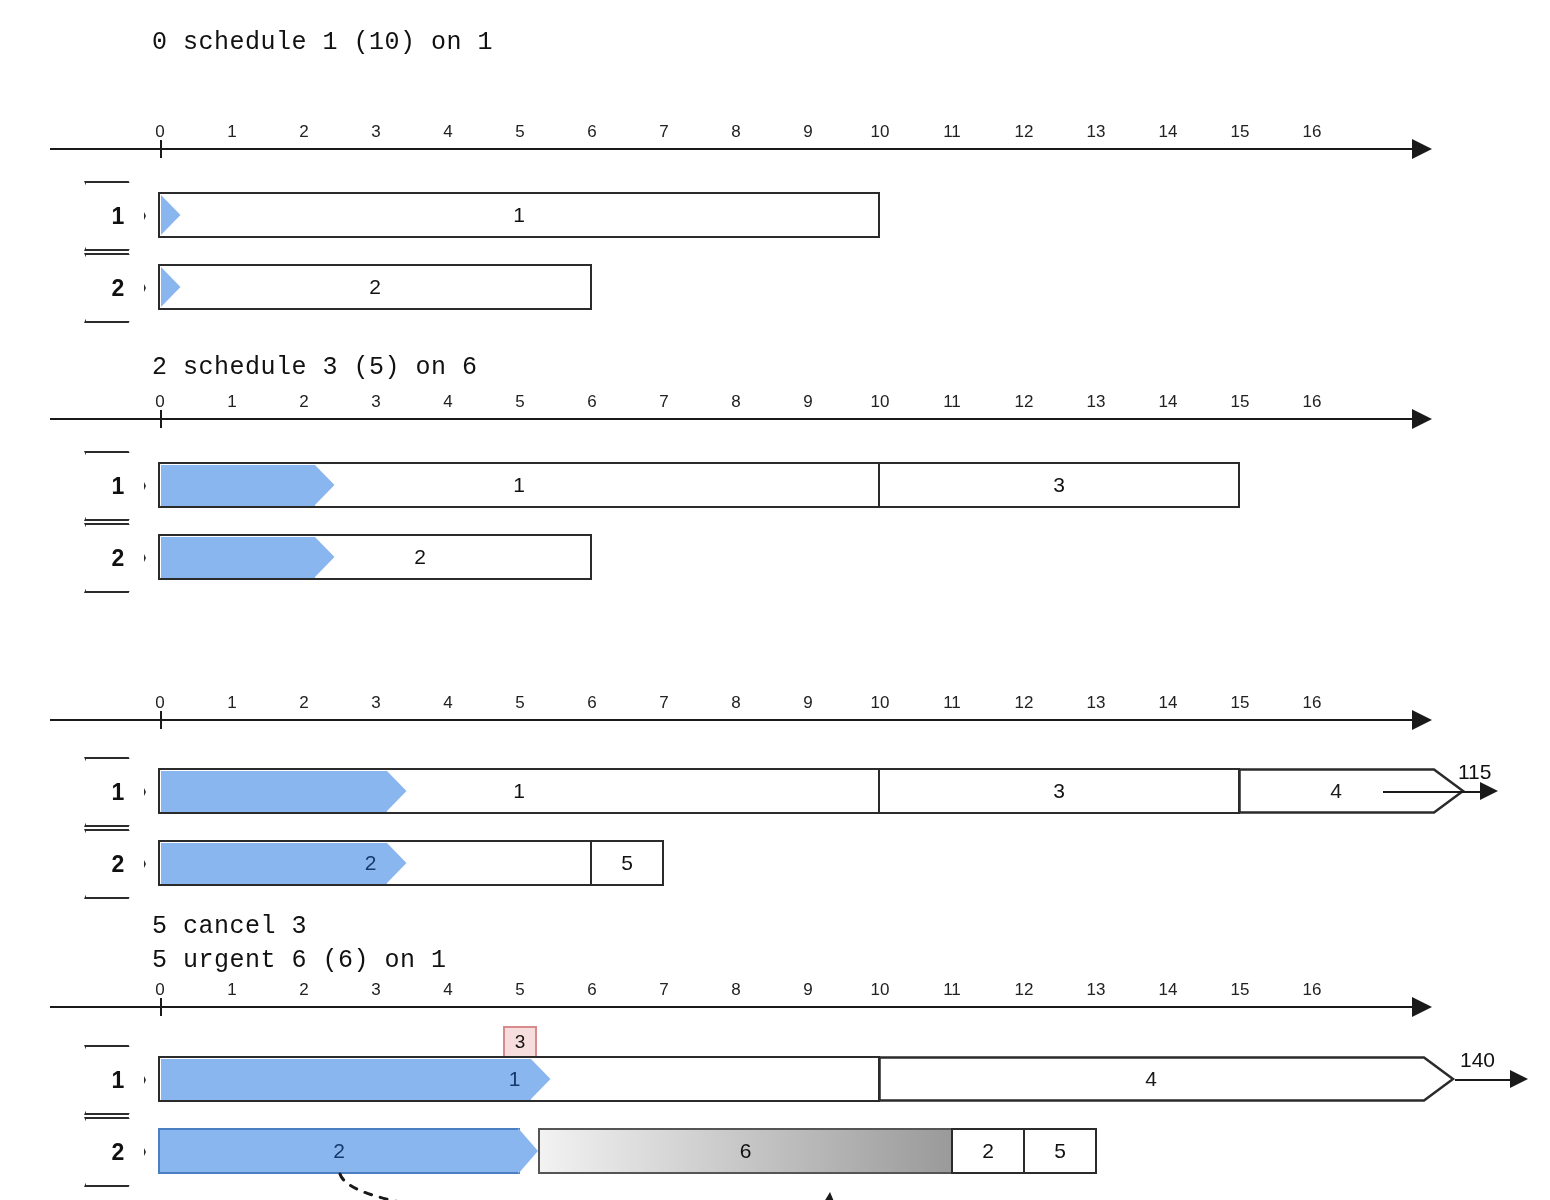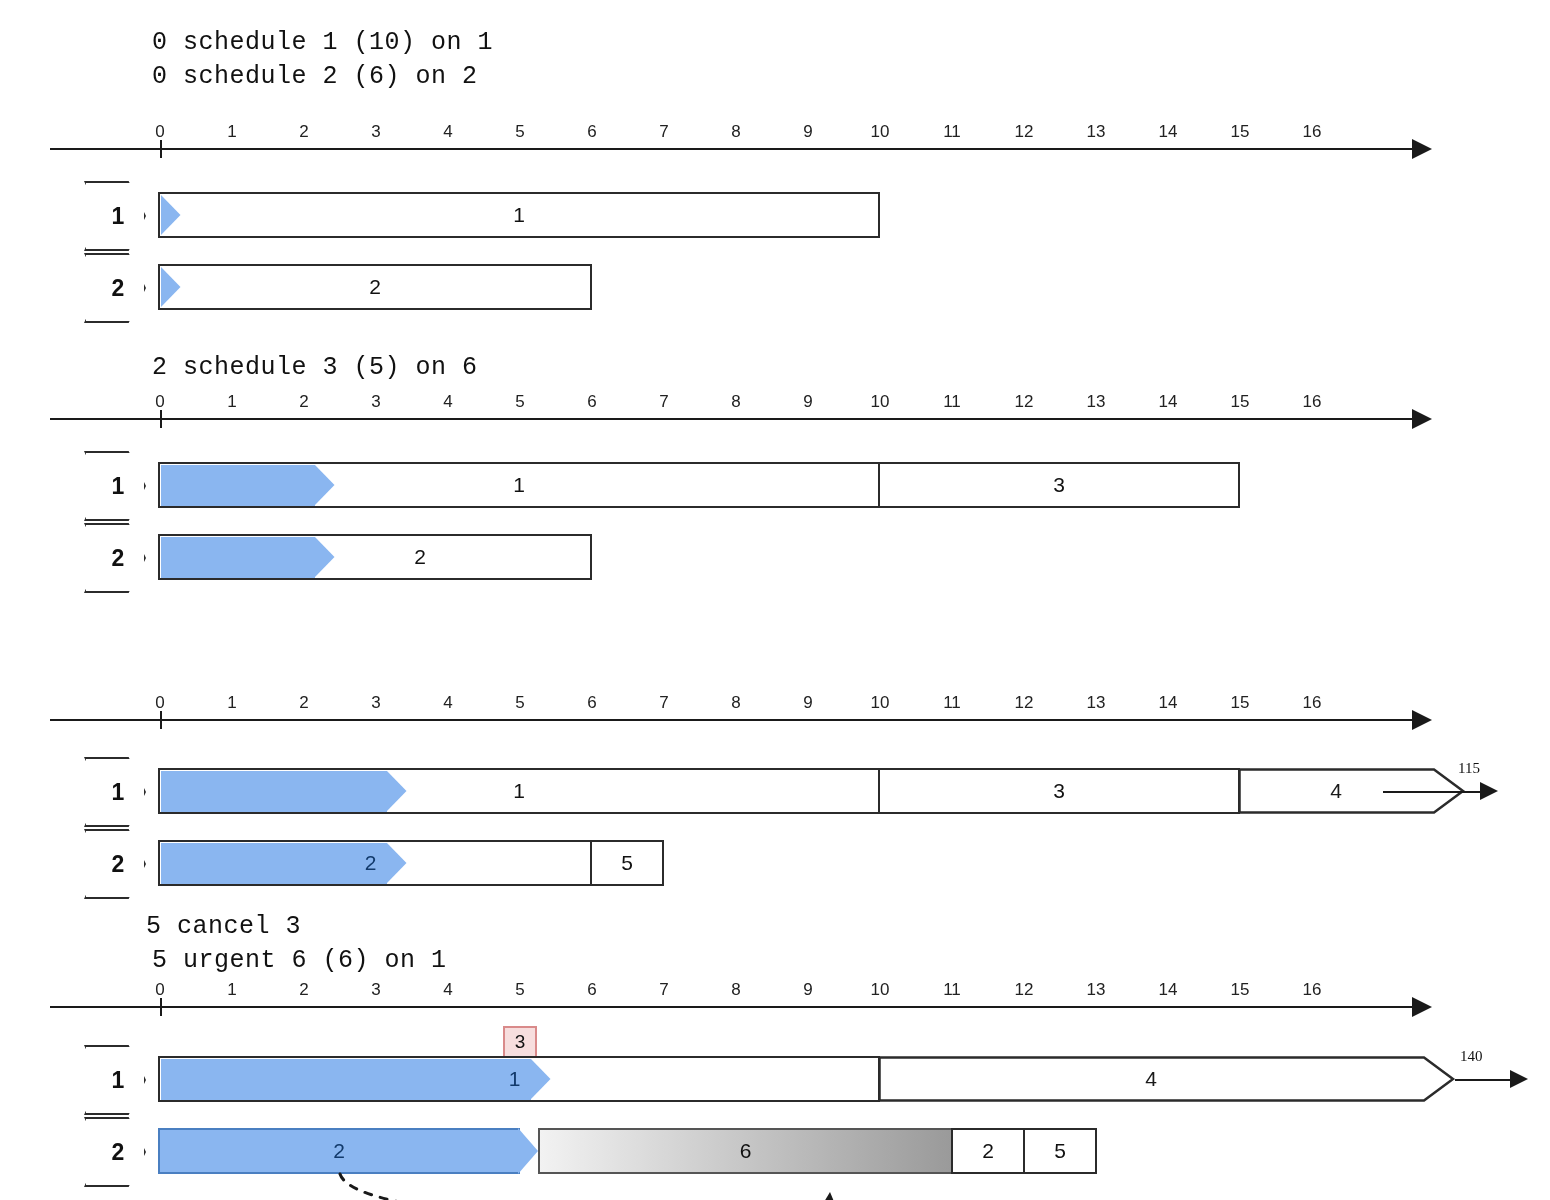--- a/index.html
+++ b/index.html
@@ -105,42 +105,41 @@
   .tail-line{
     position:absolute;height:0;border-top:2.5px solid #1a1a1a;
   }
   .tail-arrow{
     position:absolute;width:0;height:0;
     border-top:9px solid transparent;
     border-bottom:9px solid transparent;
     border-left:18px solid #1a1a1a;
   }
   .tail-label{
-    position:absolute;font-size:15px;color:#111;font-family:Liberation Serif, serif;
+    position:absolute;font-size:21px;color:#111;
   }
 
   
   .cancel-box{
     position:absolute;
     width:34px;height:32px;
     border:2.5px solid #d98a8a;
     background:#f7dede;
     display:flex;align-items:center;justify-content:center;
     font-size:19px;color:#111;box-sizing:border-box;
   }
 
   svg.ovl{position:absolute;left:0;top:0;pointer-events:none;overflow:visible;}
 </style>
 </head>
 <body>
 
 <div class="stage">
 
   <div class="evt" style="left:152px;top:28px;">0 schedule 1 (10) on 1</div>
-  <div class="evt" style="left:152px;top:62px;">0 schedule 2 (6) on 2</div>
 
   <div class="axis" style="left:50px;top:122px;">
     <div class="axis-line" style="width:1362px;"></div>
     <div class="axis-arrow" style="left:1362px;"></div>
     <div class="axis-zero-tick" style="left:110px;"></div>
     <div class="axis-tick-label" style="left:110px;">0</div>
     <div class="axis-tick-label" style="left:182px;">1</div>
     <div class="axis-tick-label" style="left:254px;">2</div>
     <div class="axis-tick-label" style="left:326px;">3</div>
     <div class="axis-tick-label" style="left:398px;">4</div>
@@ -277,21 +276,21 @@
       <span class="seg-label"></span>
     </div>
     <div class="seg" style="left:432px;width:74px;">
       <span class="seg-label">5</span>
     </div>
     <div class="fill" style="left:2.5px;width:226px;"></div>
     <div class="fill-arrow" style="left:228.5px;"></div>
     <div class="fill-label" style="left:2.5px;width:226px;justify-content:flex-end;padding-right:10px;box-sizing:border-box;">2</div>
   </div>
 
-  <div class="evt" style="left:146px;top:912px;">5 cancel 3</div>
+  <div class="evt" style="left:152px;top:912px;">5 cancel 3</div>
   <div class="evt" style="left:152px;top:946px;">5 urgent 6 (6) on 1</div>
 
   <div class="axis" style="left:50px;top:980px;">
     <div class="axis-line" style="width:1362px;"></div>
     <div class="axis-arrow" style="left:1362px;"></div>
     <div class="axis-zero-tick" style="left:110px;"></div>
     <div class="axis-tick-label" style="left:110px;">0</div>
     <div class="axis-tick-label" style="left:182px;">1</div>
     <div class="axis-tick-label" style="left:254px;">2</div>
     <div class="axis-tick-label" style="left:326px;">3</div>

